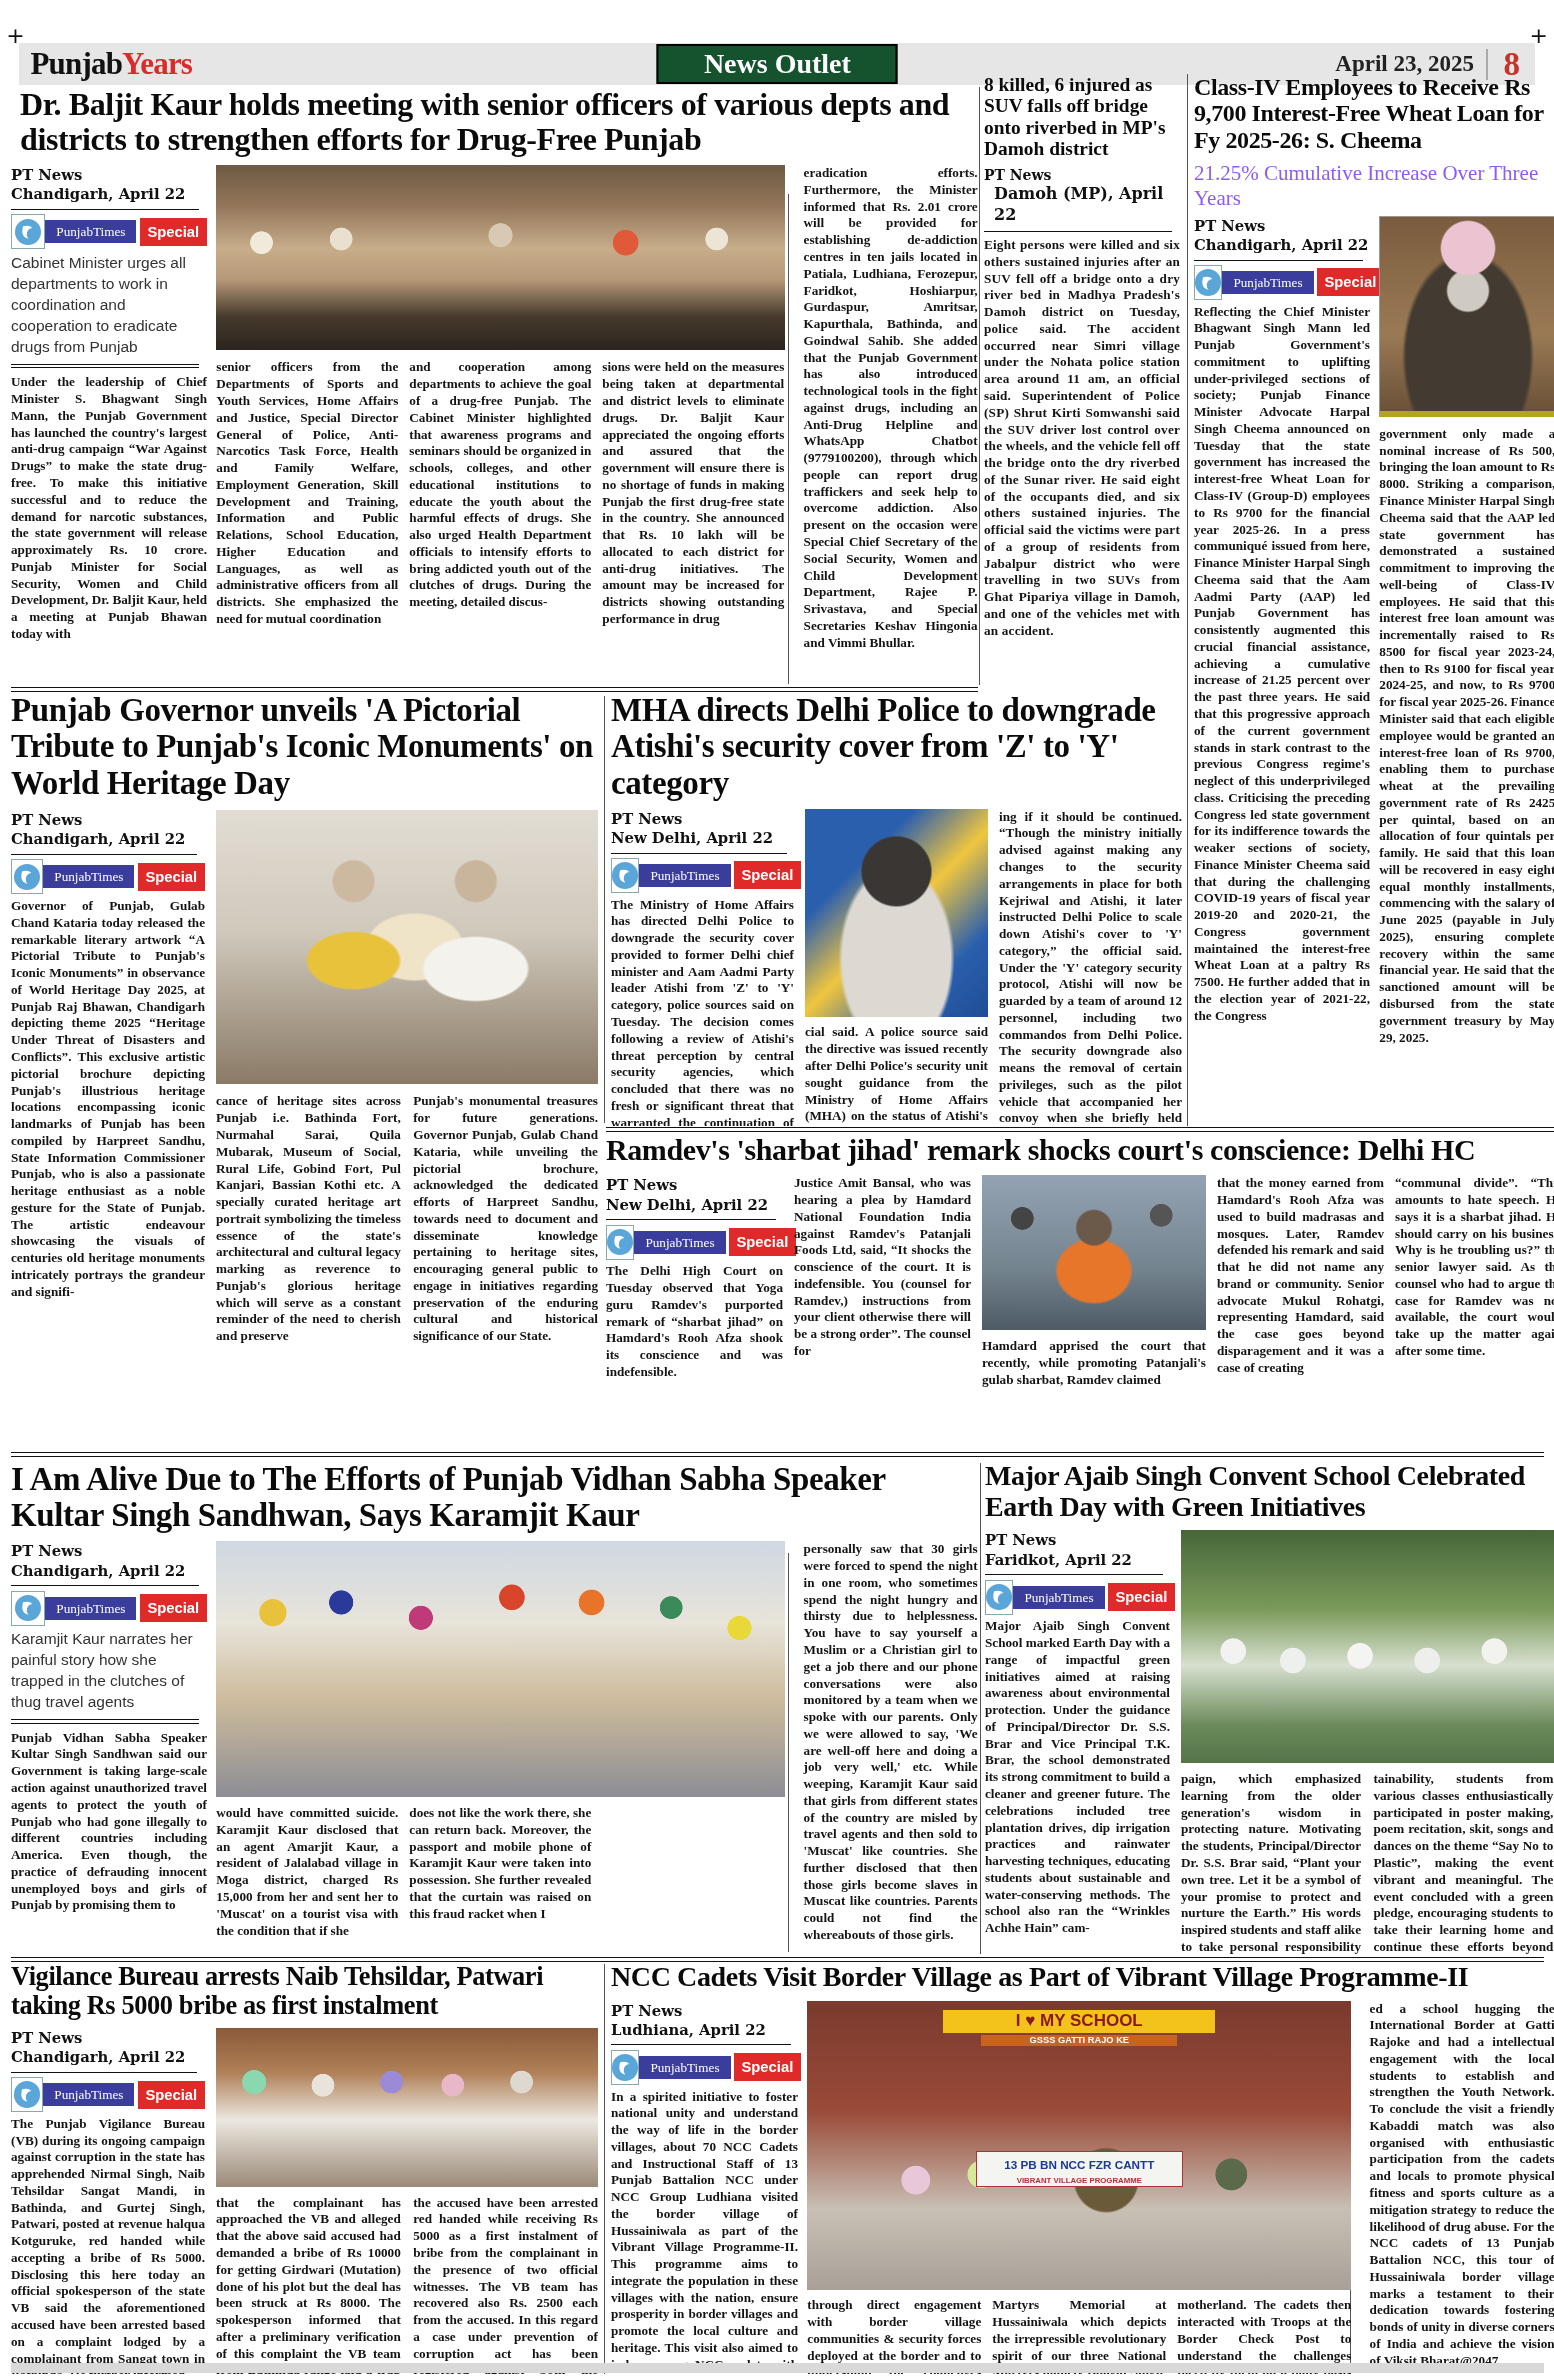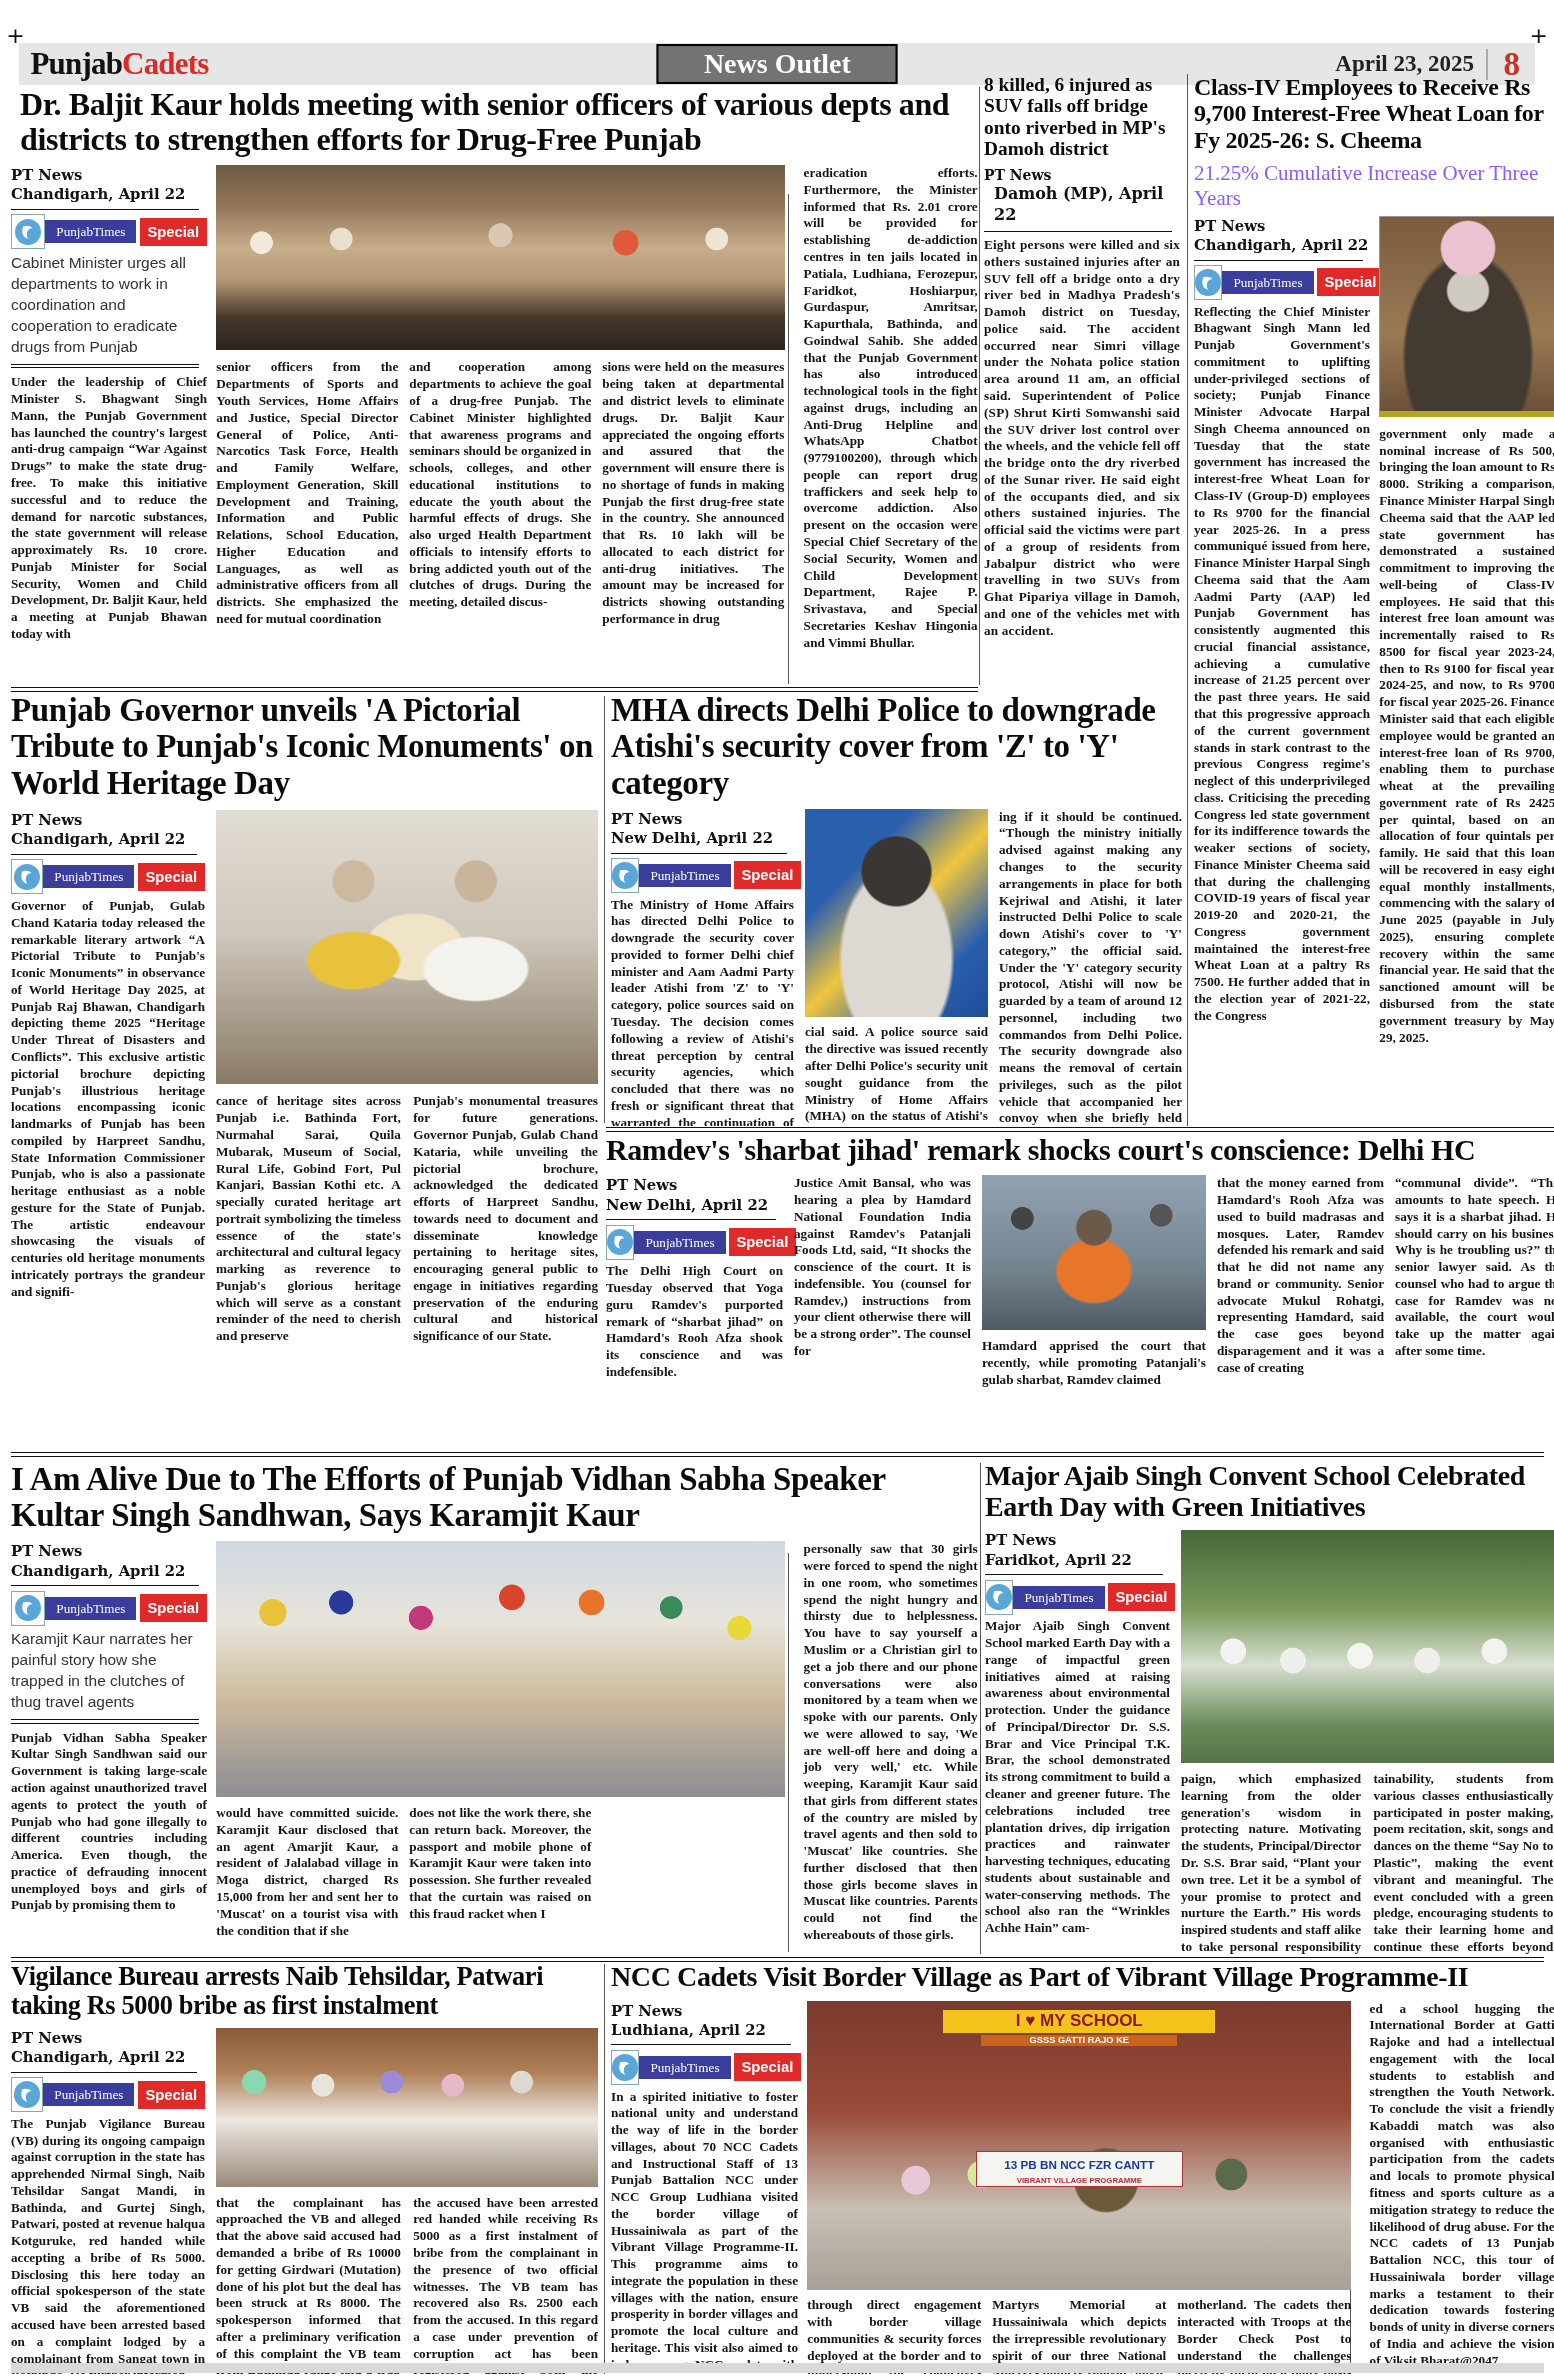--- a/index.html
+++ b/index.html
@@ -2,21 +2,21 @@
 <html style="font-size:12.4px"><head>
 <meta charset="utf-8">
 <style>
   html,body{margin:0;padding:0;background:#fff;}
   #page{position:relative;width:1554px;height:2377px;background:#fff;font-family:"Liberation Serif",serif;color:#111;overflow:hidden;}
   .cropmark{position:absolute;font:22px "DejaVu Sans",sans-serif;color:#111;}
   
   #masthead{position:absolute;left:19.4px;top:43px;width:1516px;height:42px;background:#e6e6e6;display:flex;align-items:center;}
   #paper-name{font:bold 31px "Liberation Serif",serif;padding-left:11px;letter-spacing:-0.8px;}
   #paper-name .red{color:#d92b2b;}
-  #outlet-box{position:absolute;left:50%;transform:translateX(-50%);background:#737373;border:2.3px solid #000;color:#fff;font:bold 28px "Liberation Serif",serif;padding:0 45px;line-height:36px;}
+  #outlet-box{position:absolute;left:50%;transform:translateX(-50%);background:#14532d;border:2.3px solid #000;color:#fff;font:bold 28px "Liberation Serif",serif;padding:0 45px;line-height:36px;}
   #mast-right{margin-left:auto;display:flex;align-items:center;height:100%;}
   #mast-date{font:bold 23px "Liberation Serif",serif;color:#222;padding-right:12.4px;}
   #mast-sep{width:1.6px;height:31px;background:#aaa;}
   #mast-page{font:bold 33px "Liberation Serif",serif;color:#c5342a;padding:0 15.5px;}
   
   .hdbl{position:absolute;height:3.1px;border-top:1.6px solid #111;border-bottom:0.8px solid #111;}
   .vsep{position:absolute;width:0.8px;background:#555;}
   
   .art{position:absolute;overflow:hidden;}
   .hl{font-weight:bold;line-height:1.1;letter-spacing:-0.4px;color:#0b0b0b;}
@@ -37,21 +37,21 @@
 </style>
 </head>
 <body>
 
 <div id="page">
 
   <span class="cropmark" style="left:6.2px;top:23px;">+</span>
   <span class="cropmark" style="right:6.2px;top:23px;position:absolute;">+</span>
 
   <div id="masthead">
-    <div id="paper-name"><span>Punjab</span><span class="red">Cadets</span></div>
+    <div id="paper-name"><span>Punjab</span><span class="red">Years</span></div>
     <div id="outlet-box">News Outlet</div>
     <div id="mast-right">
       <div id="mast-date">April 23, 2025</div>
       <div id="mast-sep"></div>
       <div id="mast-page">8</div>
     </div>
   </div>
 
   <div class="hdbl" style="left:11px;top:687px;width:967px;"></div>
   <div class="hdbl" style="left:606px;top:1127px;width:948px;"></div>

